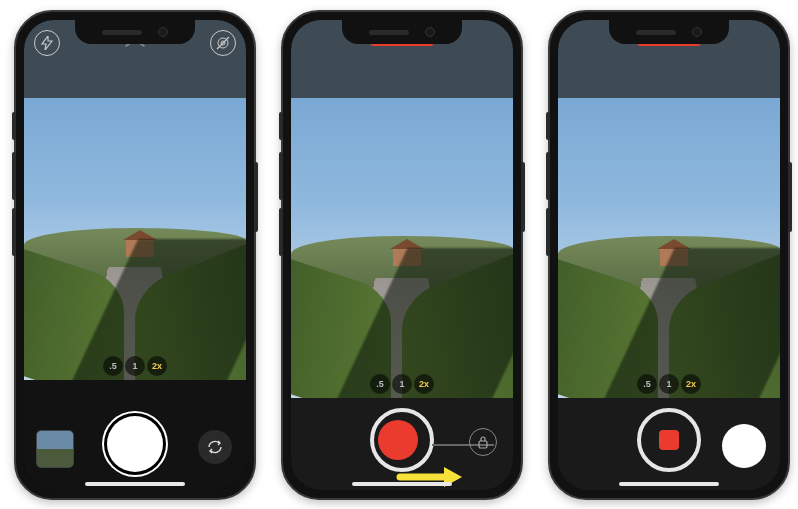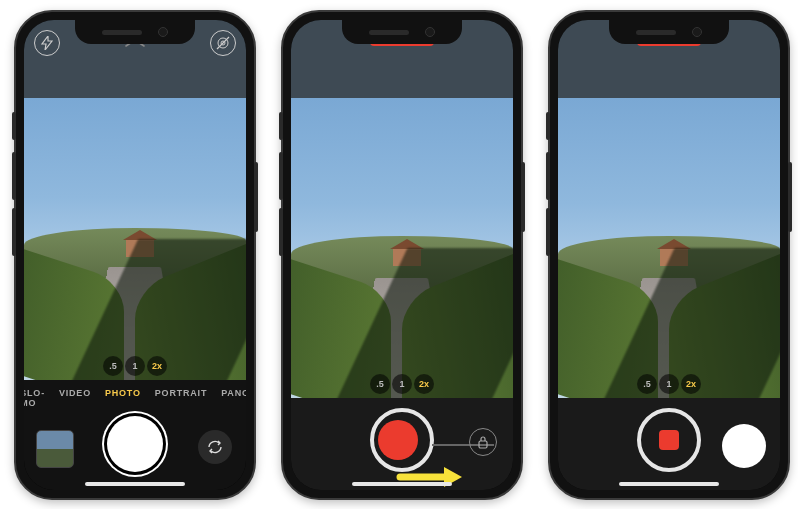--- a/index.html
+++ b/index.html
@@ -112,27 +112,20 @@
         <div class="hedgeR"></div>
         <div class="shadow"></div>
         <div class="zoom">
           <div class="zpill">.5</div>
           <div class="zpill">1</div>
           <div class="zpill active">2x</div>
         </div>
       </div>
 
       <div class="bbar">
-        <div class="modes">
-          <span>SLO-MO</span>
-          <span>VIDEO</span>
-          <span class="active">PHOTO</span>
-          <span>PORTRAIT</span>
-          <span>PANO</span>
-        </div>
         <div class="thumb"></div>
         <div class="shutter"></div>
         <div class="switch">
           <svg width="18" height="18" viewBox="0 0 18 18">
               <path d="M3 9a6 6 0 0 1 10-4M15 9a6 6 0 0 1-10 4" fill="none" stroke="#ddd" stroke-width="1.4"></path>
               <path d="M12 3l2 2-2 2M6 15l-2-2 2-2" fill="none" stroke="#ddd" stroke-width="1.4"></path>
             </svg>
         </div>
       </div>
 

